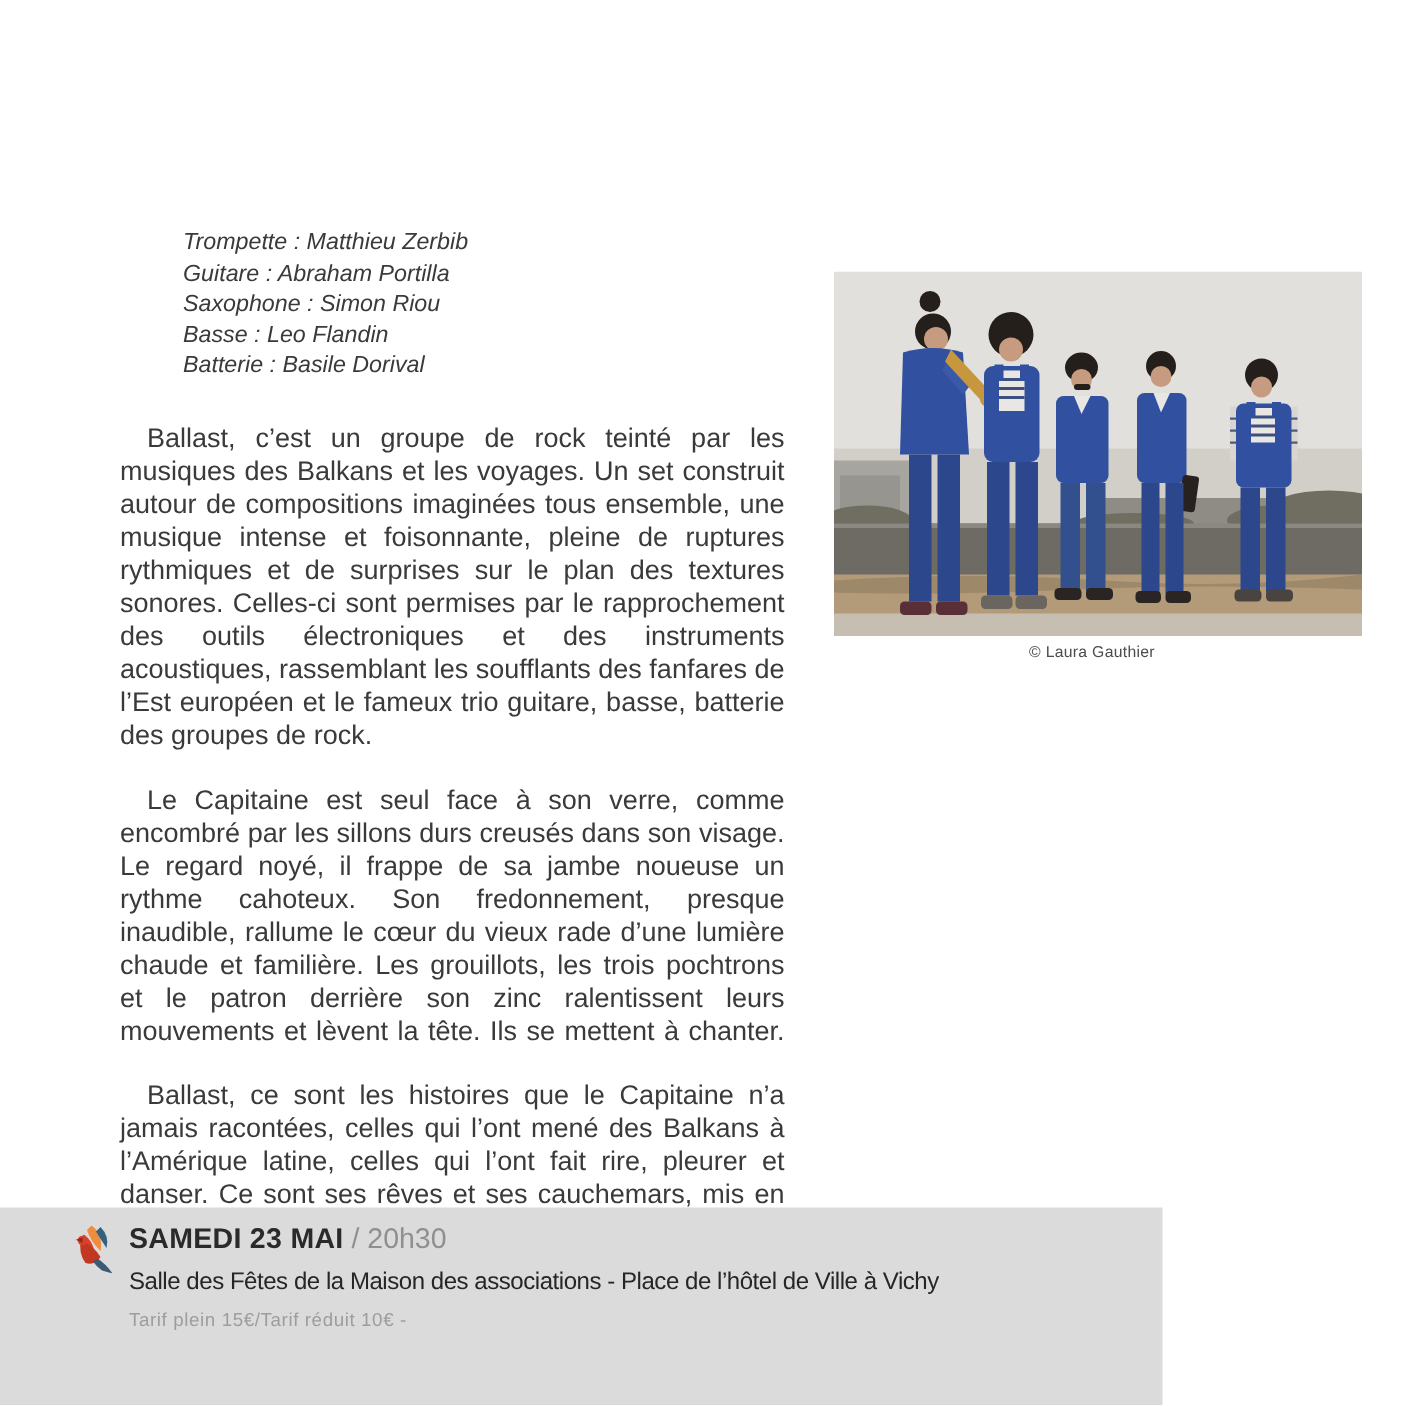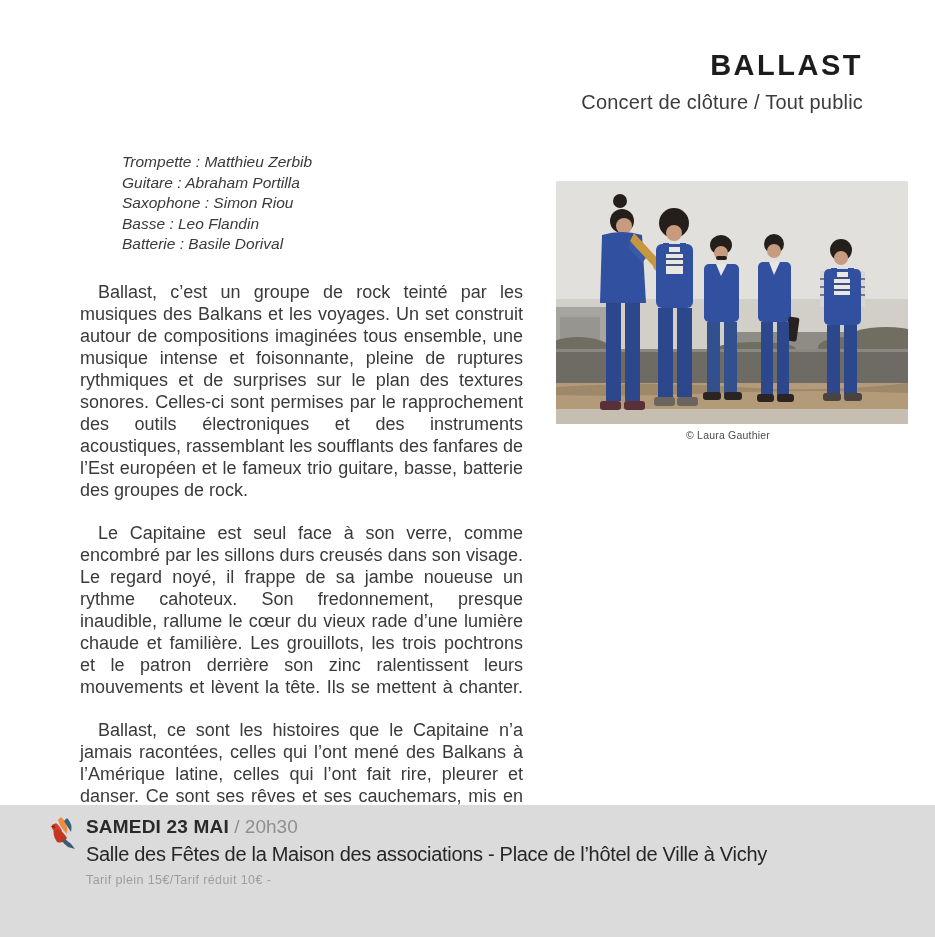--- a/index.html
+++ b/index.html
@@ -34,45 +34,41 @@
   .copy p.justify-last{text-align-last:justify;}
   
   .photo{position:absolute;left:556px;top:181px;width:352px;height:243px;}
   .photo svg{display:block;}
   .caption{
     position:absolute;left:556px;top:429px;width:344px;
     text-align:center;font-size:10.5px;color:#4c4c4c;letter-spacing:.2px;
   }
   
   .footer{
-    position:absolute;left:0;top:805px;width:935px;height:132px;
+    position:absolute;left:0;top:805px;width:775px;height:132px;
     background:#dbdbdb;
   }
   .footer-logo{position:absolute;left:50px;top:12px;width:28px;height:32px;}
   .footer-text{position:absolute;left:86px;top:11px;}
   .when{font-size:19px;line-height:22px;}
   .when .date{font-weight:bold;color:#2a2a2a;letter-spacing:.2px;}
   .when .sep,.when .time{color:#8f8f8f;font-weight:normal;}
   .venue{
-    margin-top:6px;font-size:20px;color:#262626;letter-spacing:-0.3px;line-height:21px;
+    margin-top:6px;font-size:16px;color:#262626;letter-spacing:-0.3px;line-height:21px;
   }
   .small-line{
     font-size:12.5px;color:#9d9d9d;letter-spacing:.4px;line-height:16px;
   }
   .small-line.first{margin-top:7px;}
 </style>
 </head>
 <body>
 
 <div class="page">
 
-  <div class="header">
-    <div class="title">BALLAST</div>
-    <div class="subtitle">Concert de clôture / Tout public</div>
-  </div>
 
   <div class="lineup">
     <div>Trompette : Matthieu Zerbib</div>
     <div>Guitare : Abraham Portilla</div>
     <div>Saxophone : Simon Riou</div>
     <div>Basse : Leo Flandin</div>
     <div>Batterie : Basile Dorival</div>
   </div>
 
   <div class="copy">

